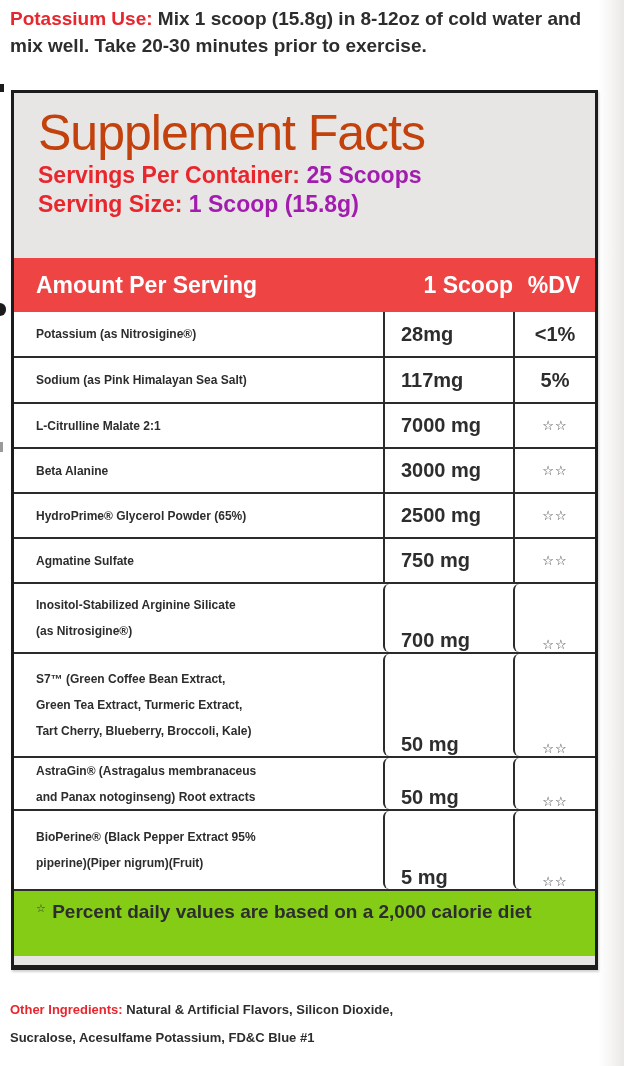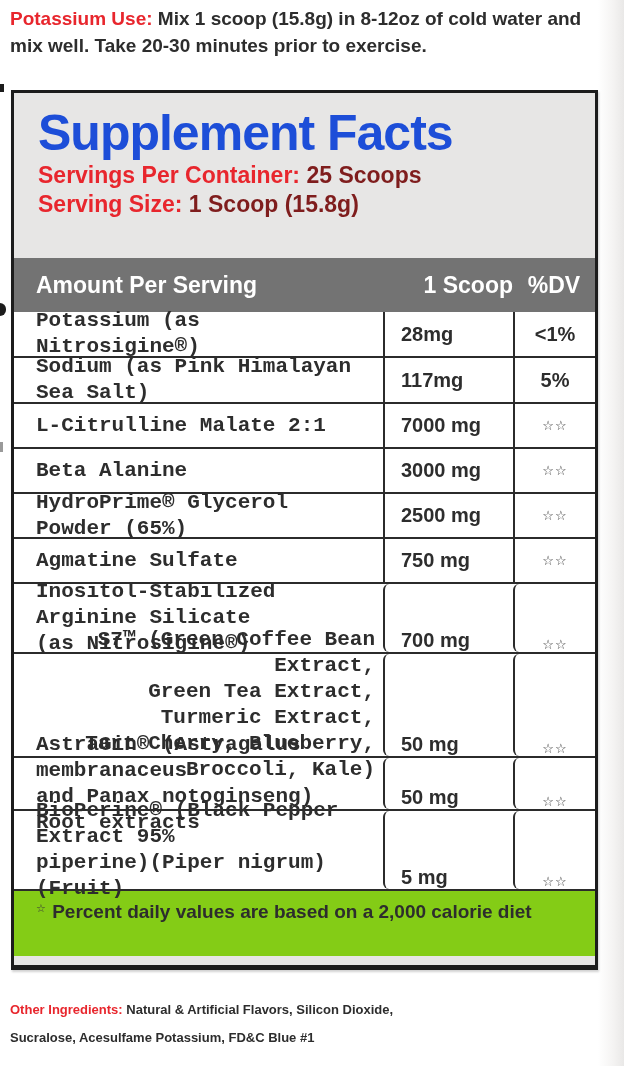--- a/index.html
+++ b/index.html
@@ -6,53 +6,53 @@
   body{font-family:"Liberation Sans","DejaVu Sans",sans-serif;background:#ffffff;}
   .page{position:relative;width:624px;height:1066px;background:#ffffff;overflow:hidden;}
   .edge-strip{position:absolute;right:0;top:0;width:26px;height:100%;
     background:linear-gradient(to right,#ffffff 0%,#f4f3f2 60%,#e9e8e7 100%);}
   
   .edge-mark{position:absolute;left:0;background:#1c1c1c;}
   .m1{top:84px;width:4px;height:8px;}
   .m2{top:303px;width:6px;height:13px;border-radius:0 6px 6px 0;}
   .m3{top:442px;width:3px;height:10px;background:#9a9a9a;}
   .red{color:#e8262d;}
-  .dark{color:#7f1d1d;}
+  .dark{color:#a21caf;}
   .pre{white-space:pre-line;}
 
   .suggested{position:absolute;left:10px;top:5px;width:606px;
     font-size:19px;line-height:27px;font-weight:bold;color:#2d2d2d;}
 
   .panel{position:absolute;left:11px;top:90px;width:587px;height:880px;
     box-sizing:border-box;border:3px solid #1c1c1c;border-bottom-width:5px;
     background:#e7e6e5;box-shadow:1px 2px 2px rgba(0,0,0,0.18);}
 
   .panel-head{box-sizing:border-box;height:165px;padding:12px 10px 0 24px;}
-  .sf-title{font-size:50px;line-height:56px;font-weight:bold;color:#1d4ed8;
+  .sf-title{font-size:50px;line-height:56px;font-weight:normal;color:#c2410c;
     letter-spacing:-1px;margin:0;}
   .serv-line{font-size:23px;line-height:29px;font-weight:bold;}
 
-  .cols{display:flex;align-items:center;height:54px;background:#737373;color:#ffffff;
+  .cols{display:flex;align-items:center;height:54px;background:#ef4444;color:#ffffff;
     font-weight:bold;font-size:23px;}
   .cols .c-name{width:369px;box-sizing:border-box;padding-left:22px;}
   .cols .c-amt{width:130px;box-sizing:border-box;padding-left:16px;text-align:right;}
   .cols .c-dv{width:82px;box-sizing:border-box;text-align:center;}
 
   .row{display:flex;background:#ffffff;box-sizing:border-box;
     border-bottom:2px solid #2b2b2b;}
   .cell{box-sizing:border-box;display:flex;align-items:center;color:#2d2d2d;font-weight:bold;}
-  .cell.name{width:369px;padding:4px 8px 4px 22px;font-size:21px;line-height:26px;
-    white-space:pre-line;font-family:Liberation Mono, monospace;}
+  .cell.name{width:369px;padding:4px 8px 4px 22px;font-size:12px;line-height:26px;
+    white-space:pre-line;}
   .cell.amt{width:130px;padding-left:16px;font-size:20px;
     border-left:2px solid #2b2b2b;}
   .cell.dv{width:82px;justify-content:center;font-size:20px;
     border-left:2px solid #2b2b2b;}
   .cell.dv.stars{font-size:13px;letter-spacing:1px;color:#3a3a3a;}
   .row.multi .cell.amt,.row.multi .cell.dv{align-items:flex-end;border-radius:6px;}
-  .h46{height:46px;} .h45{height:45px;} .h70{height:70px;} .h104{height:104px;text-align:right;}
+  .h46{height:46px;} .h45{height:45px;} .h70{height:70px;} .h104{height:104px;}
   .h62{height:53px;} .h80{height:80px;}
 
   .panel-foot{box-sizing:border-box;height:65px;padding:7px 10px 0 22px;
     font-size:19px;line-height:28px;font-weight:bold;color:#2d2d2d;background:#84cc16;}
   .marker{font-size:11px;letter-spacing:1px;position:relative;top:-6px;color:#3a3a3a;}
 
   .other{position:absolute;left:10px;top:996px;width:606px;
     font-size:13px;line-height:28px;font-weight:bold;color:#2d2d2d;}
 </style>
 </head>

